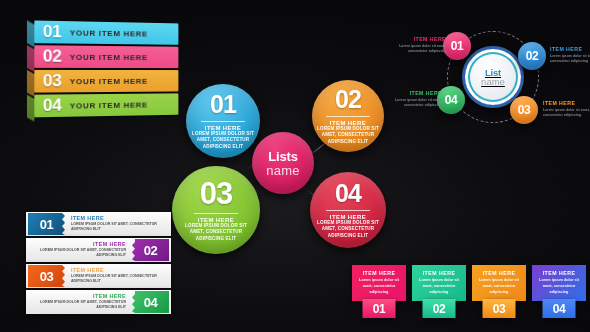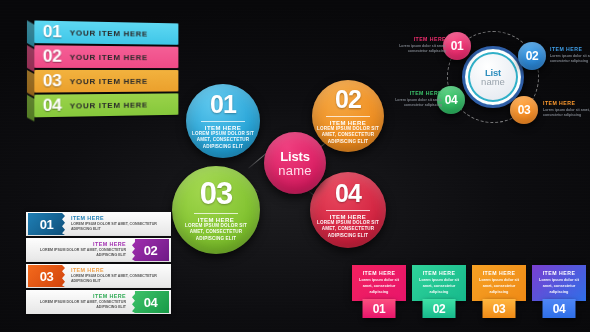--- a/index.html
+++ b/index.html
@@ -46,34 +46,34 @@
   .circ .lp { font-size:4.6px; font-weight:700; line-height:1.45; letter-spacing:.15px;
               max-width:74px; opacity:.95; }
   #c1 { left:18px; top:14px; width:74px; height:74px;
         background:radial-gradient(circle at 38% 26%,#5fc8ee,#1f9fd4 70%,#1688bd); }
   #c2 { left:144px; top:10px; width:72px; height:72px;
         background:radial-gradient(circle at 38% 26%,#f5a843,#ee8a1c 70%,#dc7a11); }
   #c3 { left:4px; top:96px; width:88px; height:88px;
         background:radial-gradient(circle at 38% 26%,#a3d84f,#7cbf2b 70%,#6aaf1f); }
   #c4 { left:142px; top:102px; width:76px; height:76px;
         background:radial-gradient(circle at 38% 26%,#e8475d,#cf1f3d 70%,#b8172f); }
-  #chub { left:96px; top:62px; width:62px; height:62px;
+  #chub { left:84px; top:62px; width:62px; height:62px;
         background:radial-gradient(circle at 38% 26%,#ef3d7e,#d81b60 70%,#c01454); }
   #chub .t1 { font-size:13px; font-weight:700; letter-spacing:-.2px; }
   #chub .t2 { font-size:13px; font-weight:300; letter-spacing:.2px; color:#ffdbe9; margin-top:-1px; }
 
   
   #g3 { position:absolute; left:400px; top:24px; width:186px; height:112px; }
   .ring { position:absolute; left:47px; top:7px; width:92px; height:92px; border-radius:50%;
           border:1px dashed rgba(255,255,255,.45); }
   .hub2 { position:absolute; left:62px; top:22px; width:62px; height:62px; border-radius:50%;
           background:radial-gradient(circle at 40% 32%,#ffffff,#e8ecf2 65%,#cfd6de);
           border:3px solid #2f5fa8; box-shadow:0 3px 9px rgba(0,0,0,.7), inset 0 0 0 3px #fff,
           inset 0 0 0 5px #31b0c8; display:flex; flex-direction:column; align-items:center;
-          justify-content:center; }
+          justify-content:center;text-decoration:underline; }
   .hub2 .h1 { font-size:9.5px; font-weight:700; color:#2f8fbe; letter-spacing:-.2px; }
   .hub2 .h2 { font-size:9.5px; font-weight:300; color:#9aa4ad; margin-top:-2px; }
   .node { position:absolute; width:28px; height:28px; border-radius:50%; color:#fff;
           display:flex; align-items:center; justify-content:center; font-size:12px;
           font-weight:700; letter-spacing:-.5px;
           box-shadow:0 3px 7px rgba(0,0,0,.7), inset 0 4px 8px rgba(255,255,255,.25),
                      inset 0 -4px 8px rgba(0,0,0,.2); }
   #n1 { left:43px; top:8px; background:radial-gradient(circle at 38% 28%,#f7467f,#e01761); }
   #n2 { left:118px; top:18px; background:radial-gradient(circle at 38% 28%,#3f9fe8,#1a72c4); }
   #n3 { left:110px; top:72px; background:radial-gradient(circle at 38% 28%,#ffa23a,#f07c12); }

